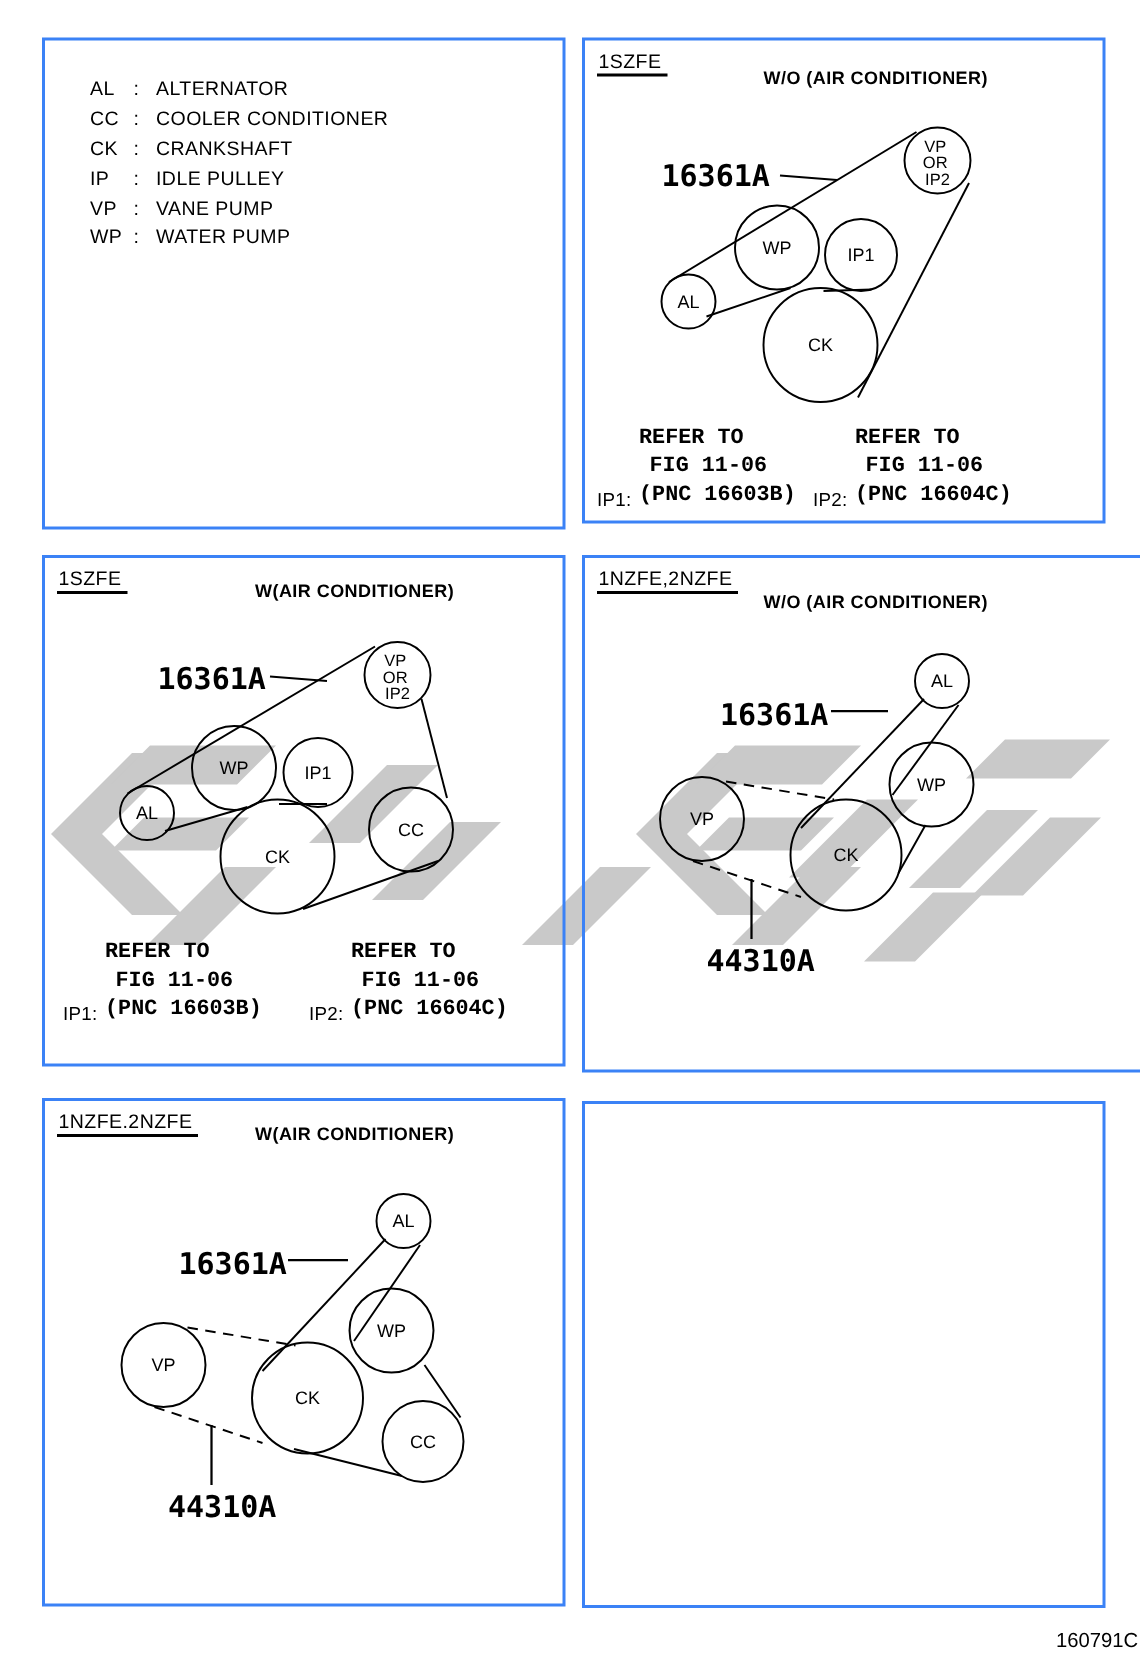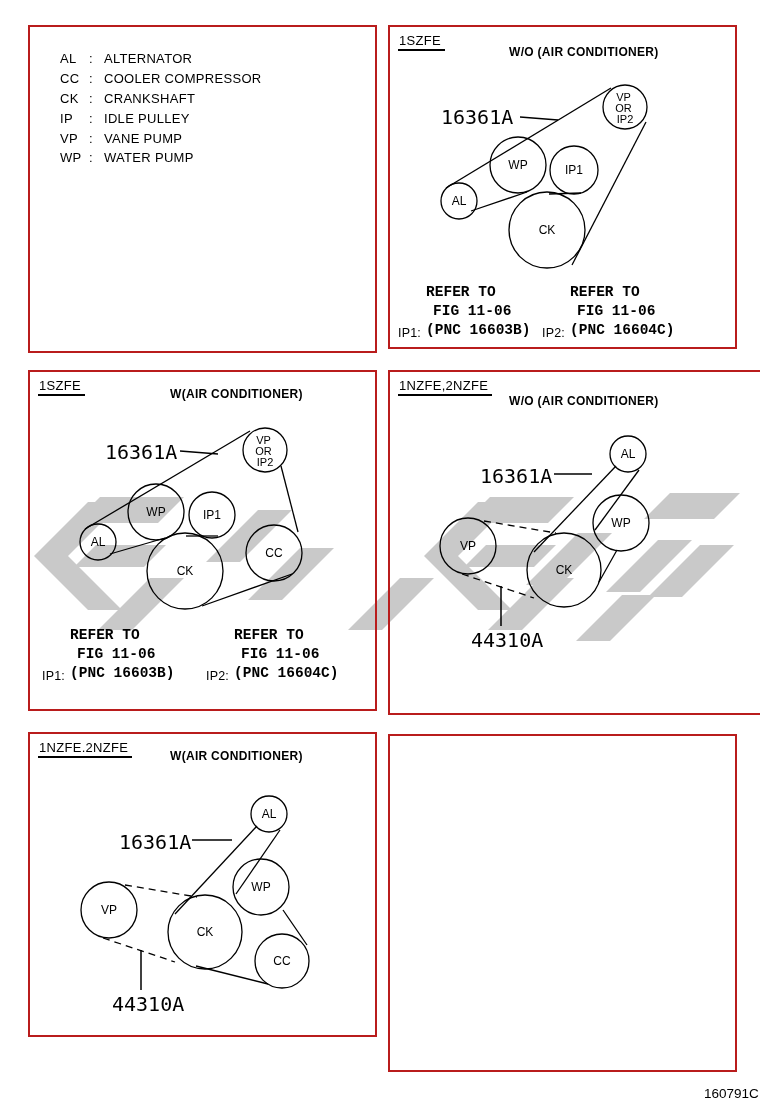--- a/index.html
+++ b/index.html
@@ -1,30 +1,30 @@
 <!DOCTYPE html>
 <html><head>
 <meta charset="utf-8">
 <style>
   html,body{margin:0;padding:0;background:#fff;}
   .page{position:relative;width:760px;height:1112px;background:#ffffff;overflow:hidden;
         font-family:"Liberation Sans",sans-serif;color:#000;}
   .watermark{position:absolute;left:0;top:0;z-index:1;}
-  .panel{position:absolute;border:2px solid #b91c1c;background:transparent;z-index:2;box-sizing:border-box;}
+  .panel{position:absolute;border:2px solid #3b82f6;background:transparent;z-index:2;box-sizing:border-box;}
   #panel-legend{left:28px;top:25px;width:349px;height:328px;}
   #panel-szfe-wo-ac{left:388px;top:25px;width:349px;height:324px;}
   #panel-szfe-ac{left:28px;top:370px;width:349px;height:341px;}
   #panel-nzfe-wo-ac{left:388px;top:370px;width:420px;height:345px;}
-  #panel-nzfe-ac{left:28px;top:732px;width:349px;height:305px;}
+  #panel-nzfe-ac{left:28px;top:732px;width:349px;height:339px;}
   #panel-empty{left:388px;top:734px;width:349px;height:338px;}
   .diagram-svg{position:absolute;left:0;top:0;}
   .engine-code{position:absolute;left:8px;top:6px;font-size:13px;letter-spacing:.3px;
                border-bottom:2px solid #000;padding:0 4px 1px 1px;}
   .variant{position:absolute;font-size:12px;letter-spacing:.3px;white-space:nowrap;font-weight:bold;}
-  .part-label{position:absolute;font-family:"DejaVu Sans Mono",monospace;font-weight:normal;
+  .part-label{position:absolute;font-family:"DejaVu Sans Mono",monospace;font-weight:bold;
               font-size:20px;letter-spacing:0;white-space:nowrap;}
   .note{position:absolute;display:flex;align-items:flex-end;}
   .note-prefix{font-size:12.5px;margin-top:2px;letter-spacing:.2px;}
   .note-body{font-family:Liberation Mono, monospace;font-weight:bold;font-size:14.5px;
              line-height:19px;margin-left:5px;white-space:nowrap;}
   .note-body .fig-line{margin-left:7px;}
   .legend{position:absolute;left:30px;top:22px;}
   .legend-row{display:flex;height:19.8px;align-items:center;font-size:13px;letter-spacing:.3px;}
   .legend-abbr{width:29px;}
   .legend-colon{width:15px;}
@@ -67,21 +67,21 @@
   <section class="panel" id="panel-legend">
     <div class="legend">
       <div class="legend-row">
         <span class="legend-abbr">AL</span>
         <span class="legend-colon">:</span>
         <span class="legend-name">ALTERNATOR</span>
       </div>
       <div class="legend-row">
         <span class="legend-abbr">CC</span>
         <span class="legend-colon">:</span>
-        <span class="legend-name">COOLER COMPRESSOR</span>
+        <span class="legend-name">COOLER CONDITIONER</span>
       </div>
       <div class="legend-row">
         <span class="legend-abbr">CK</span>
         <span class="legend-colon">:</span>
         <span class="legend-name">CRANKSHAFT</span>
       </div>
       <div class="legend-row">
         <span class="legend-abbr">IP</span>
         <span class="legend-colon">:</span>
         <span class="legend-name">IDLE PULLEY</span>

